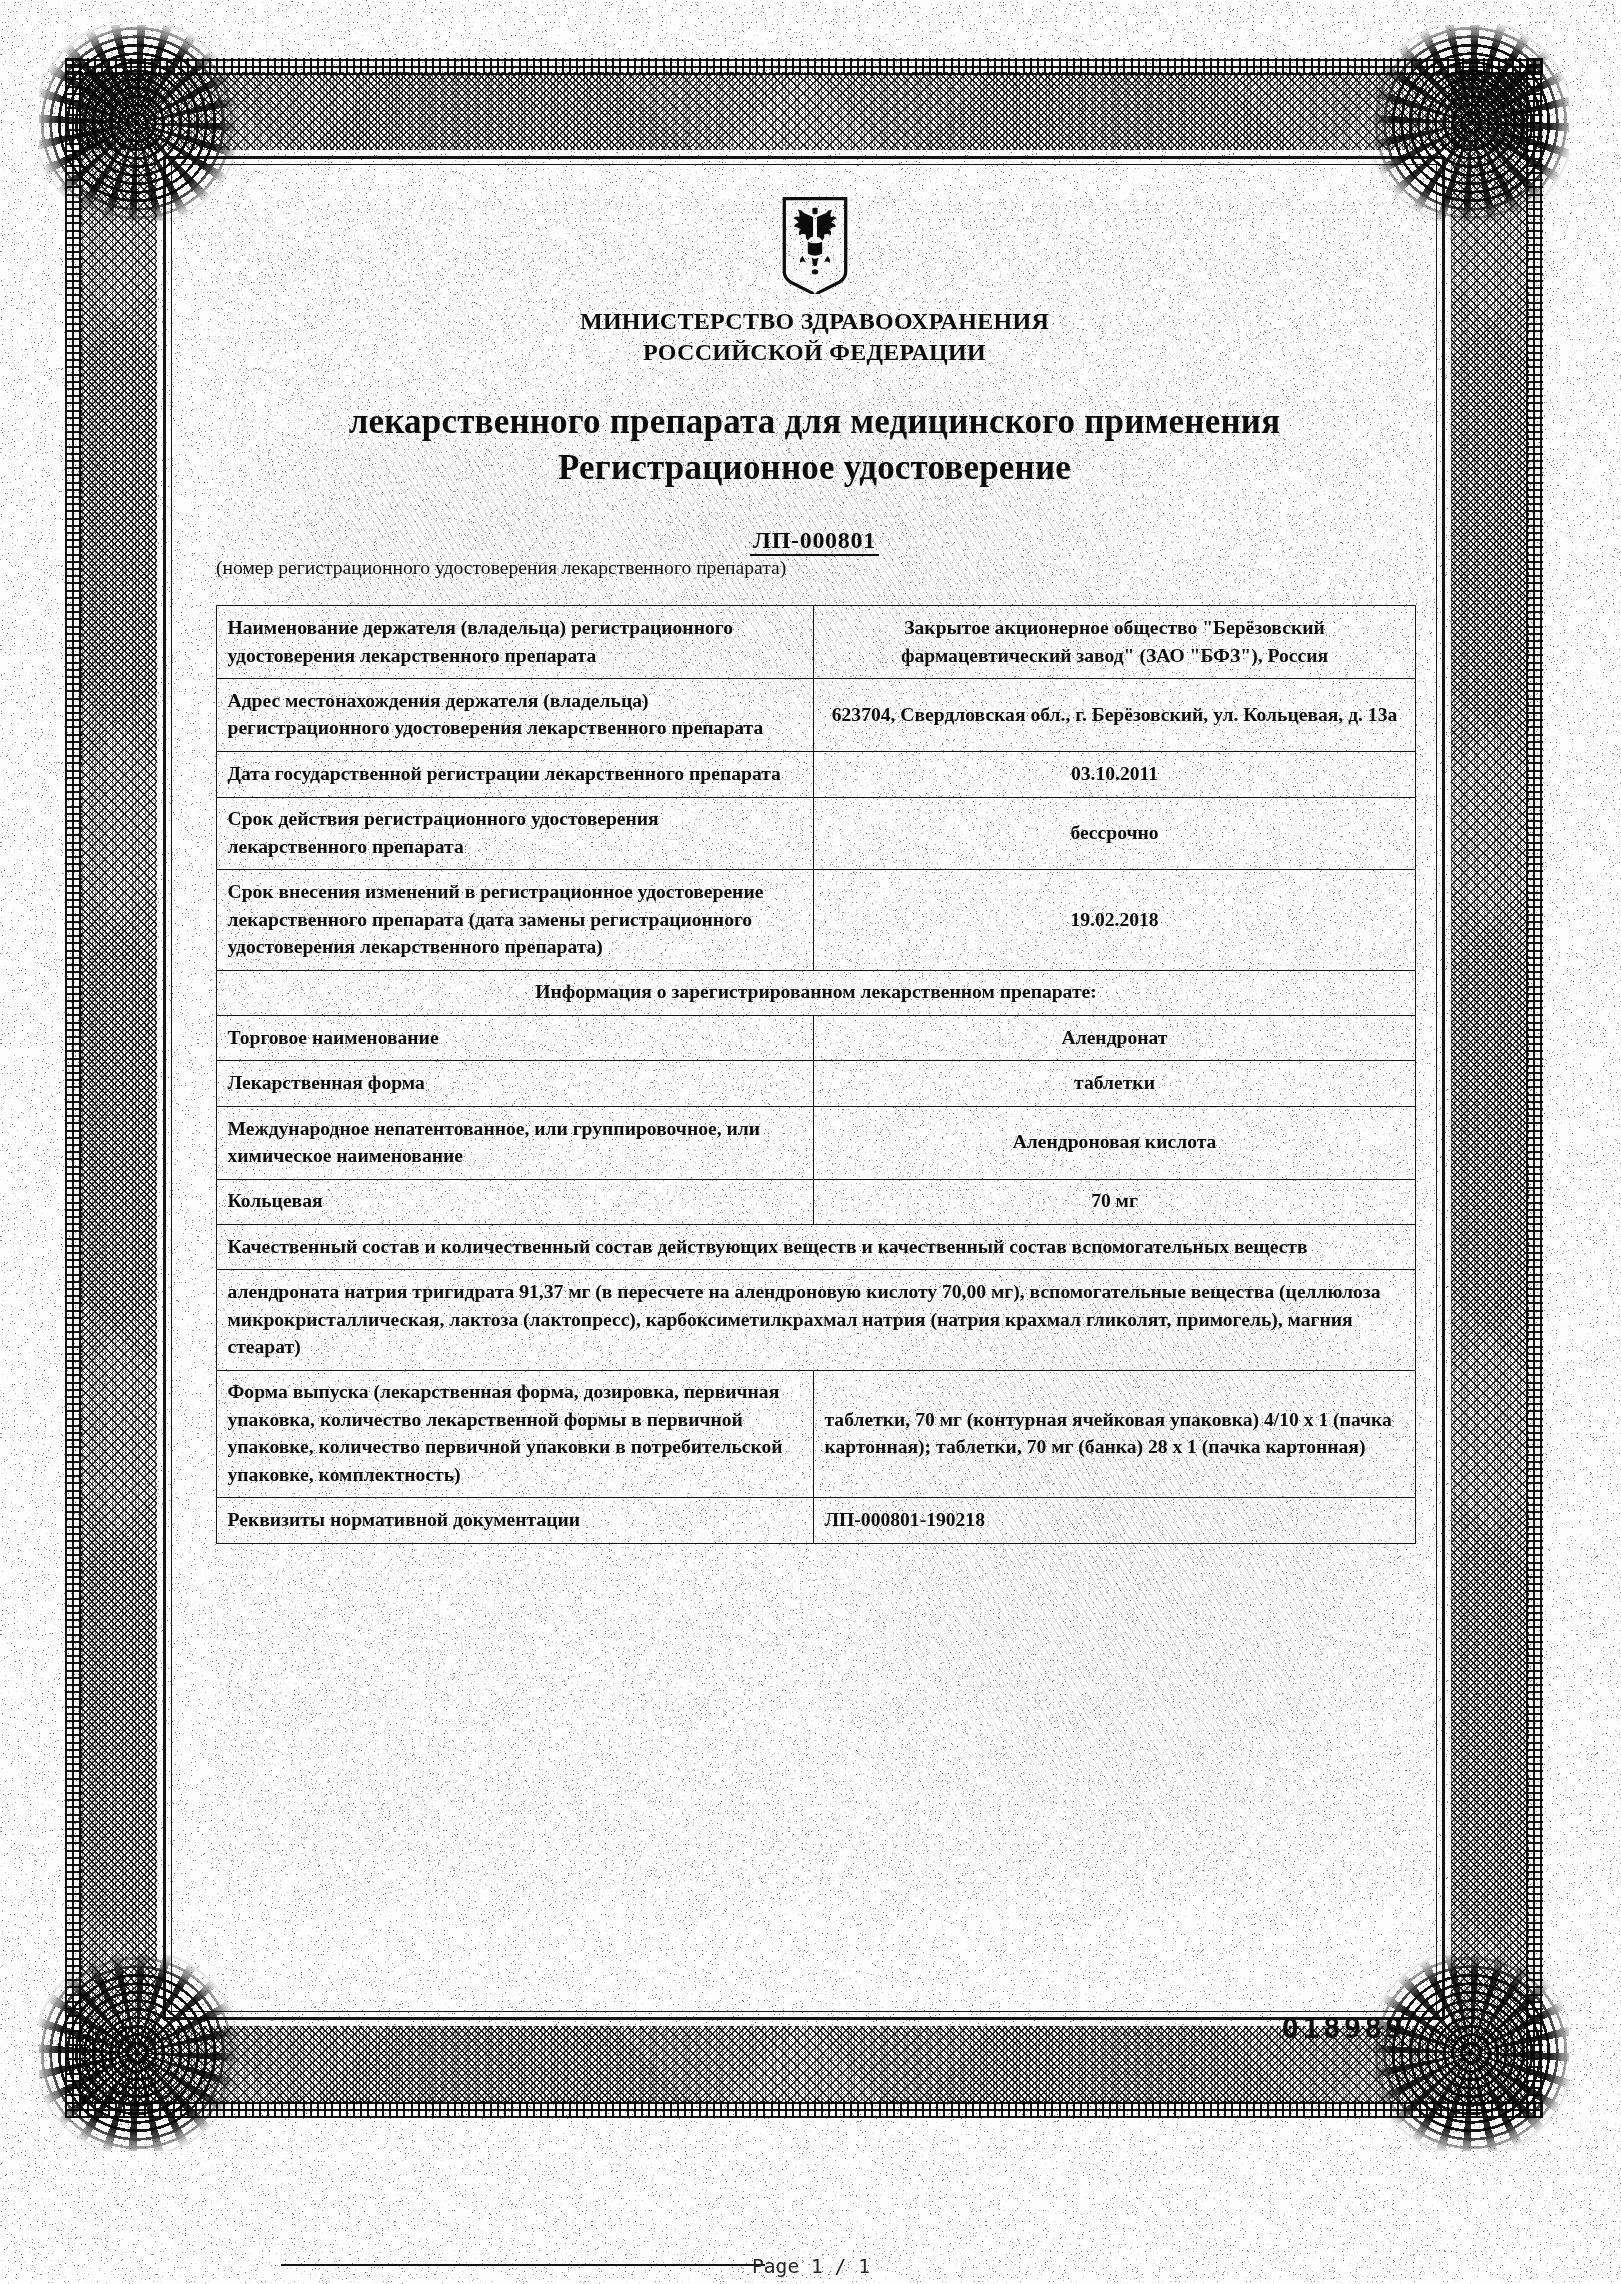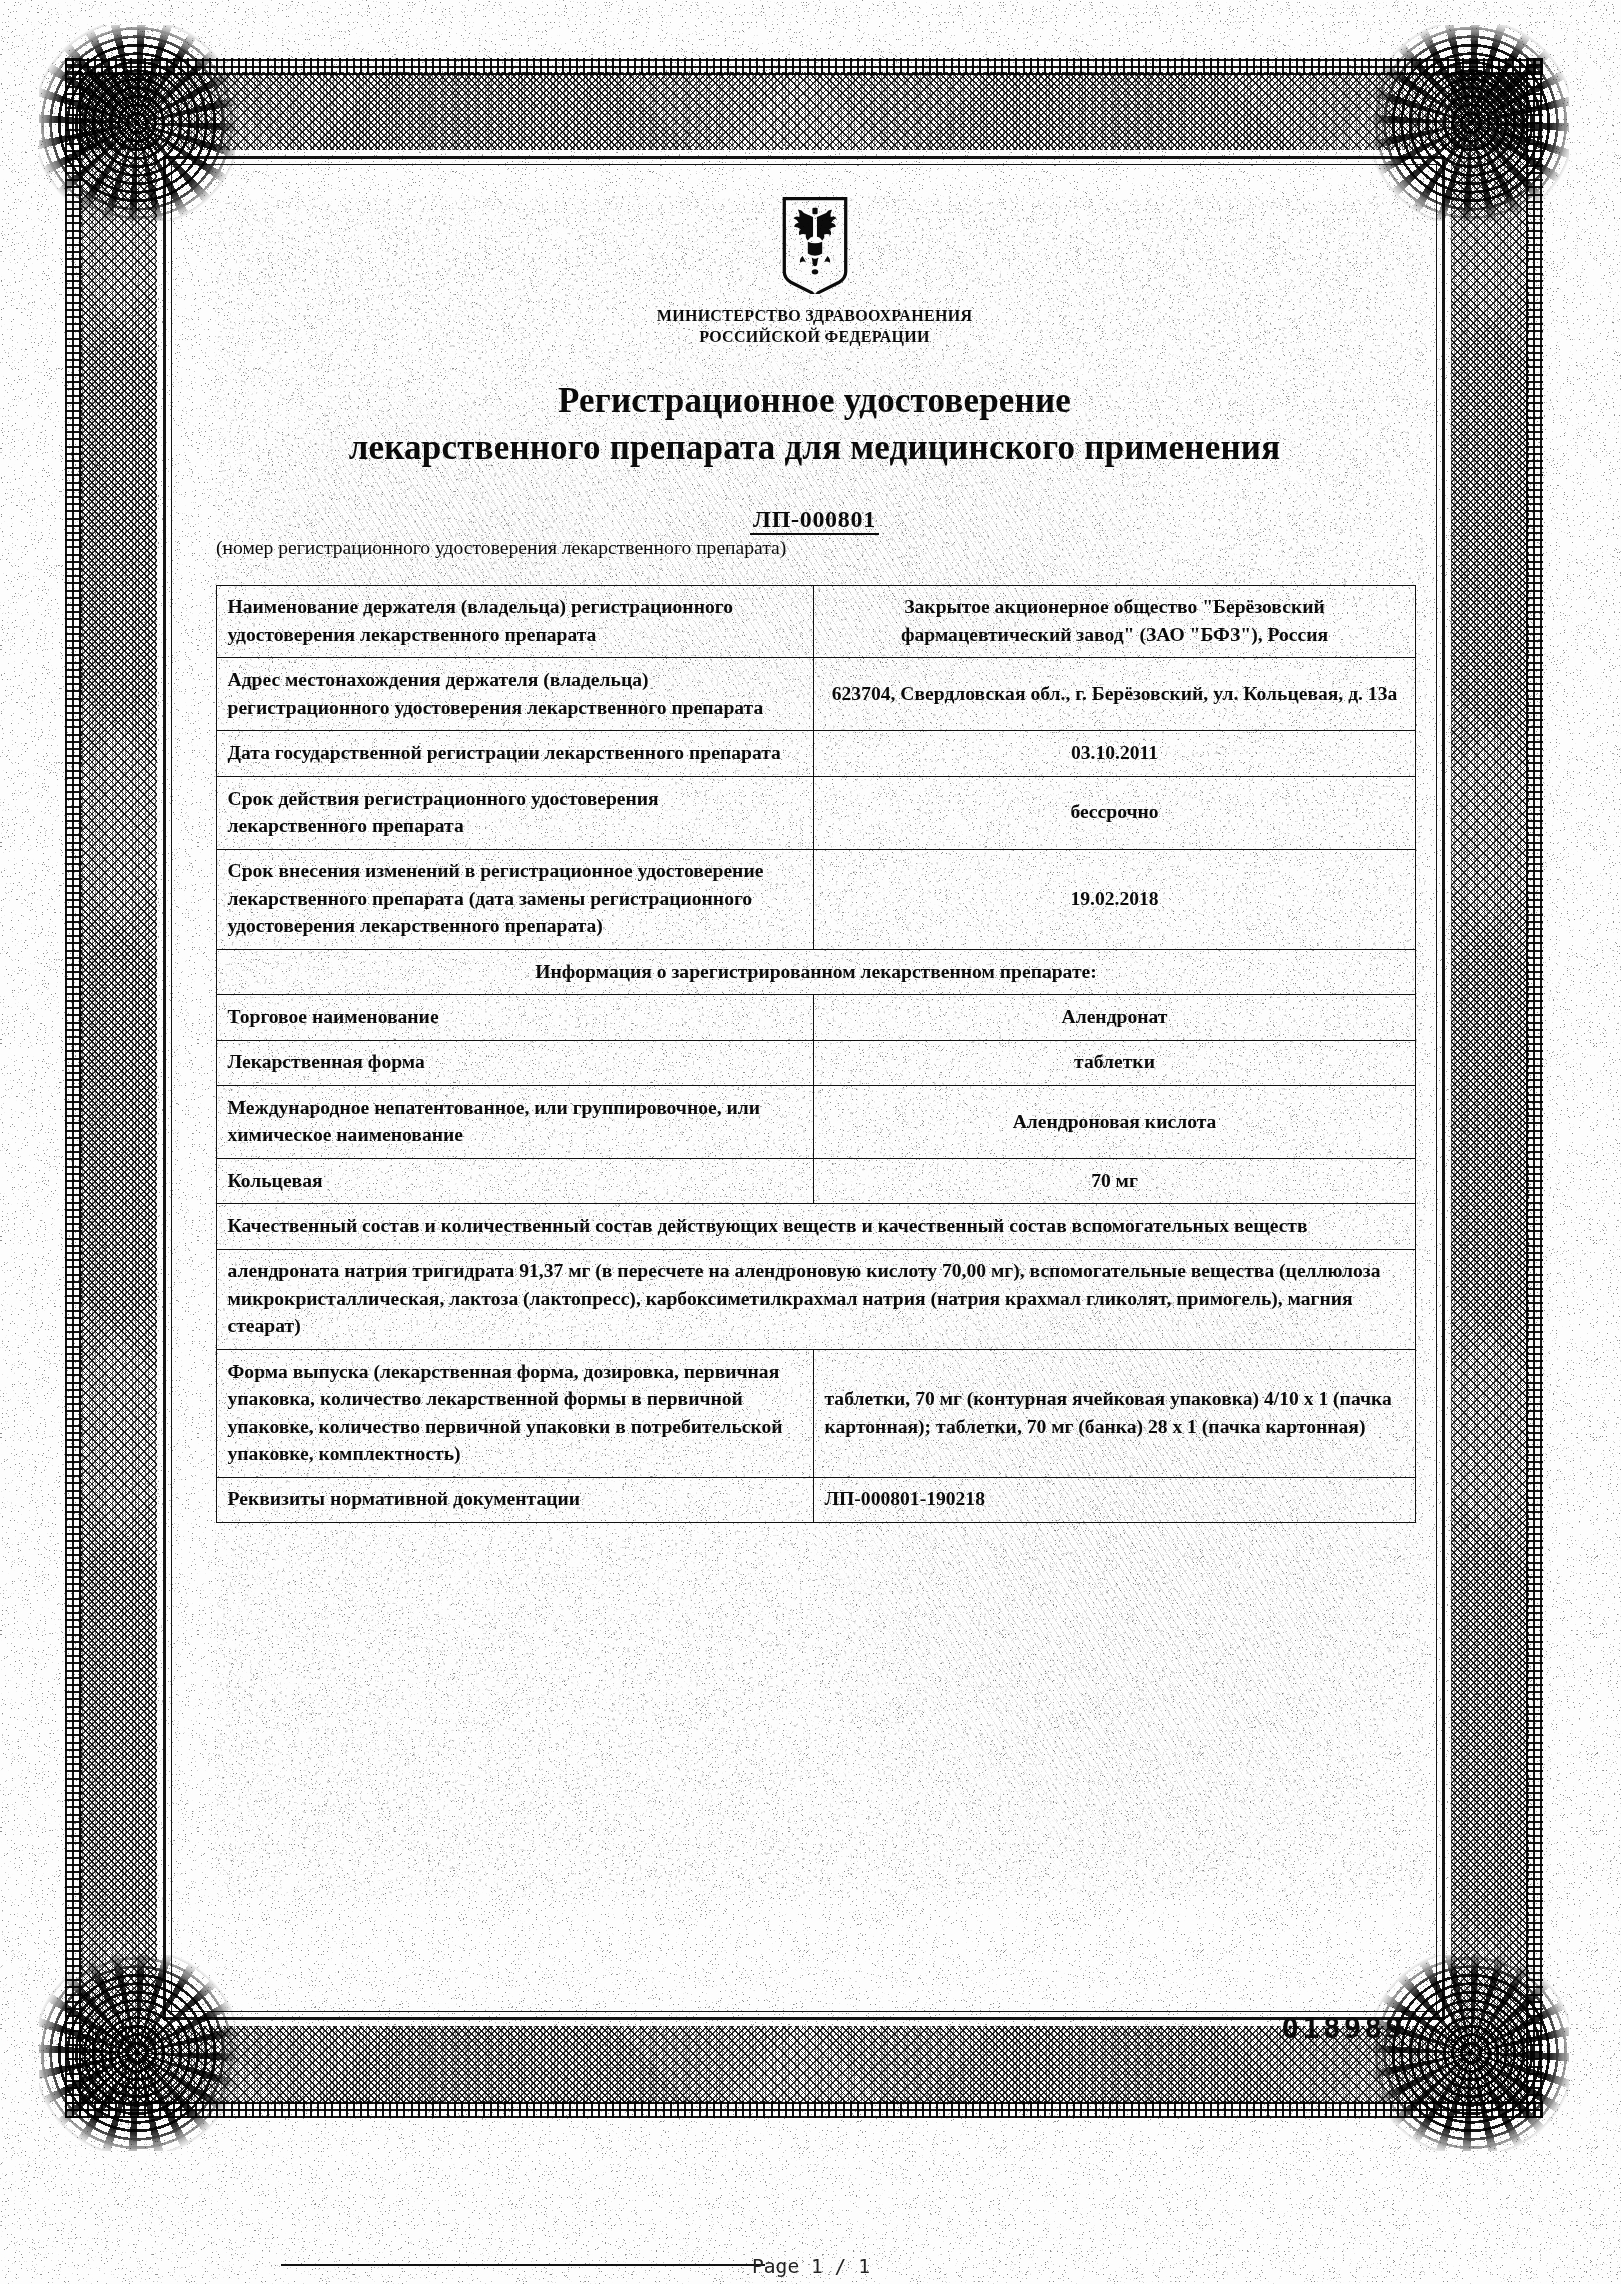--- a/index.html
+++ b/index.html
@@ -101,21 +101,21 @@
   .emblem {
     width: 72px;
     height: 98px;
     margin: 0 auto 11.8px auto;
     display: block;
   }
 
   .ministry {
     text-align: center;
     font-weight: bold;
-    font-size: 16px;
+    font-size: 24px;
     line-height: 1.30;
     letter-spacing: 0.3px;
     margin: 0 0 31px 0;
     font-family: Liberation Serif, serif;
   }
 
   .doc-title {
     text-align: center;
     font-weight: bold;
     font-size: 35px;
@@ -246,22 +246,22 @@
         <ellipse cx="55" cy="116" rx="5" ry="4"></ellipse>
       </g>
     </svg>
 
     <div class="ministry">
       <div>МИНИСТЕРСТВО ЗДРАВООХРАНЕНИЯ</div>
       <div>РОССИЙСКОЙ ФЕДЕРАЦИИ</div>
     </div>
 
     <div class="doc-title">
+      <div>лекарственного препарата для медицинского применения</div>
       <div>Регистрационное удостоверение</div>
-      <div>лекарственного препарата для медицинского применения</div>
     </div>
 
     <div class="reg-number">
       <span>ЛП-000801</span>
     </div>
     <div class="reg-caption">(номер регистрационного удостоверения лекарственного препарата)</div>
 
     <table class="cert">
       <tbody>
         <tr>

